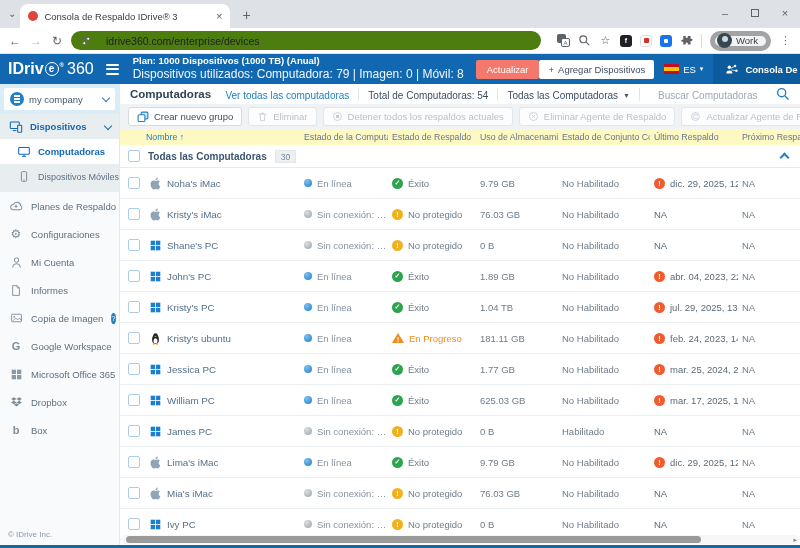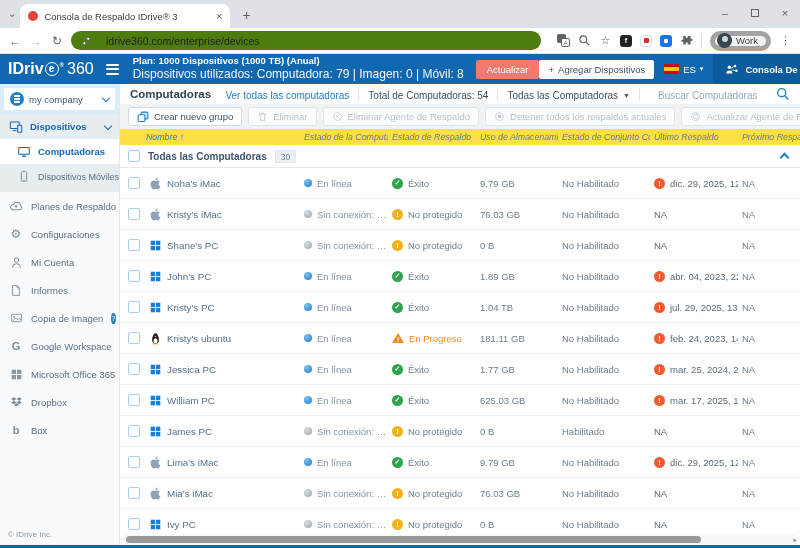--- a/index.html
+++ b/index.html
@@ -93,21 +93,21 @@
   .vd { width:1px; height:13px; background:#dfe5ea; margin:0 9px; }
   .ddl { display:flex; align-items:center; gap:5px; }
   .ddcaret { font-size:7px; color:#44586c; }
   .searchin { border:none; outline:none; background:transparent; font-family:inherit; font-size:10px; color:#3c4f63; width:118px; margin-left:9px; }
   .searchin::placeholder { color:#9aa9b6; }
   .toolbar { height:25px; background:#f0f3f5; display:flex; align-items:center; gap:6px; padding:0 8px; }
   .tbtn { height:19px; background:#fff; border:1px solid #d4dbe1; border-radius:3px; display:flex; align-items:center; gap:5px; padding:0 8px; font-size:9.5px; color:#3f4f5f; white-space:nowrap; }
   .tbtn.disabled { color:#b7c1ca; border-color:#e0e6ea; background:#fdfdfe; }
 
   .gridcols { display:grid; grid-template-columns:180px 88px 88px 82px 92px 88px 62px; }
-  .theader { height:16px; background:#fde047; align-items:center; font-size:8.8px; color:#64778a;font-style:italic; }
+  .theader { height:16px; background:#fef9c3; align-items:center; font-size:8.8px; color:#64778a; }
   .th { padding-left:4px; white-space:nowrap; overflow:hidden; }
   .th.first { padding-left:26px; color:#2180c5; }
   .grouprow { height:23px; display:flex; align-items:center; border-bottom:1px solid #e7ebef; padding:0 12px 0 8px; gap:8px; }
   .gname { font-size:10px; font-weight:bold; color:#3d566e; }
   .gbadge { background:#edf0f3; border:1px solid #e2e7eb; border-radius:0; font-size:8.5px; color:#75859a; padding:0 5px; height:13px; line-height:12px; }
   .gchev { margin-left:auto; width:7px; height:7px; border-left:2px solid #2180c5; border-top:2px solid #2180c5; transform:rotate(45deg); margin-top:3px; }
 
   .rows { flex:1; overflow:hidden; }
   .row { height:31px; align-items:center; border-bottom:1px solid #eceff2; font-size:9.5px; }
   .cell { padding-left:4px; display:flex; align-items:center; gap:5px; white-space:nowrap; overflow:hidden; }
@@ -386,30 +386,30 @@
       </span>
       <span class="tbtn disabled">
         <svg width="11" height="11" viewBox="0 0 16 16">
             <path d="M2.5 4.5h11M6.5 4.5V3h3v1.5M4.5 4.5l.7 9.5h5.6l.7-9.5" fill="none" stroke="#c3ccd4" stroke-width="1.2"></path>
           </svg>
         <span>Eliminar</span>
       </span>
       <span class="tbtn disabled">
         <svg width="11" height="11" viewBox="0 0 16 16">
             <circle cx="8" cy="8" r="5.8" fill="none" stroke="#c3ccd4" stroke-width="1.2"></circle>
-            <path d="M5.8 5.8l4.4 4.4M10.2 5.8l-4.4 4.4" stroke="#c3ccd4" stroke-width="1.2"></path>
-          </svg>
-        <span>Eliminar Agente de Respaldo</span>
+            <rect x="5.8" y="5.8" width="4.4" height="4.4" fill="#c3ccd4"></rect>
+          </svg>
+        <span>Detener todos los respaldos actuales</span>
       </span>
       <span class="tbtn disabled">
         <svg width="11" height="11" viewBox="0 0 16 16">
             <circle cx="8" cy="8" r="5.8" fill="none" stroke="#c3ccd4" stroke-width="1.2"></circle>
-            <rect x="5.8" y="5.8" width="4.4" height="4.4" fill="#c3ccd4"></rect>
-          </svg>
-        <span>Detener todos los respaldos actuales</span>
+            <path d="M5.8 5.8l4.4 4.4M10.2 5.8l-4.4 4.4" stroke="#c3ccd4" stroke-width="1.2"></path>
+          </svg>
+        <span>Eliminar Agente de Respaldo</span>
       </span>
       <span class="tbtn disabled">
         <svg width="11" height="11" viewBox="0 0 16 16">
             <circle cx="8" cy="8" r="5.8" fill="none" stroke="#c3ccd4" stroke-width="1.2"></circle>
             <path d="M10.8 6.2A3.2 3.2 0 1 0 11.2 9" fill="none" stroke="#c3ccd4" stroke-width="1.2"></path>
             <path d="M11.4 4.5v2h-2z" fill="#c3ccd4"></path>
           </svg>
         <span>Actualizar Agente de Respaldo</span>
       </span>
 

